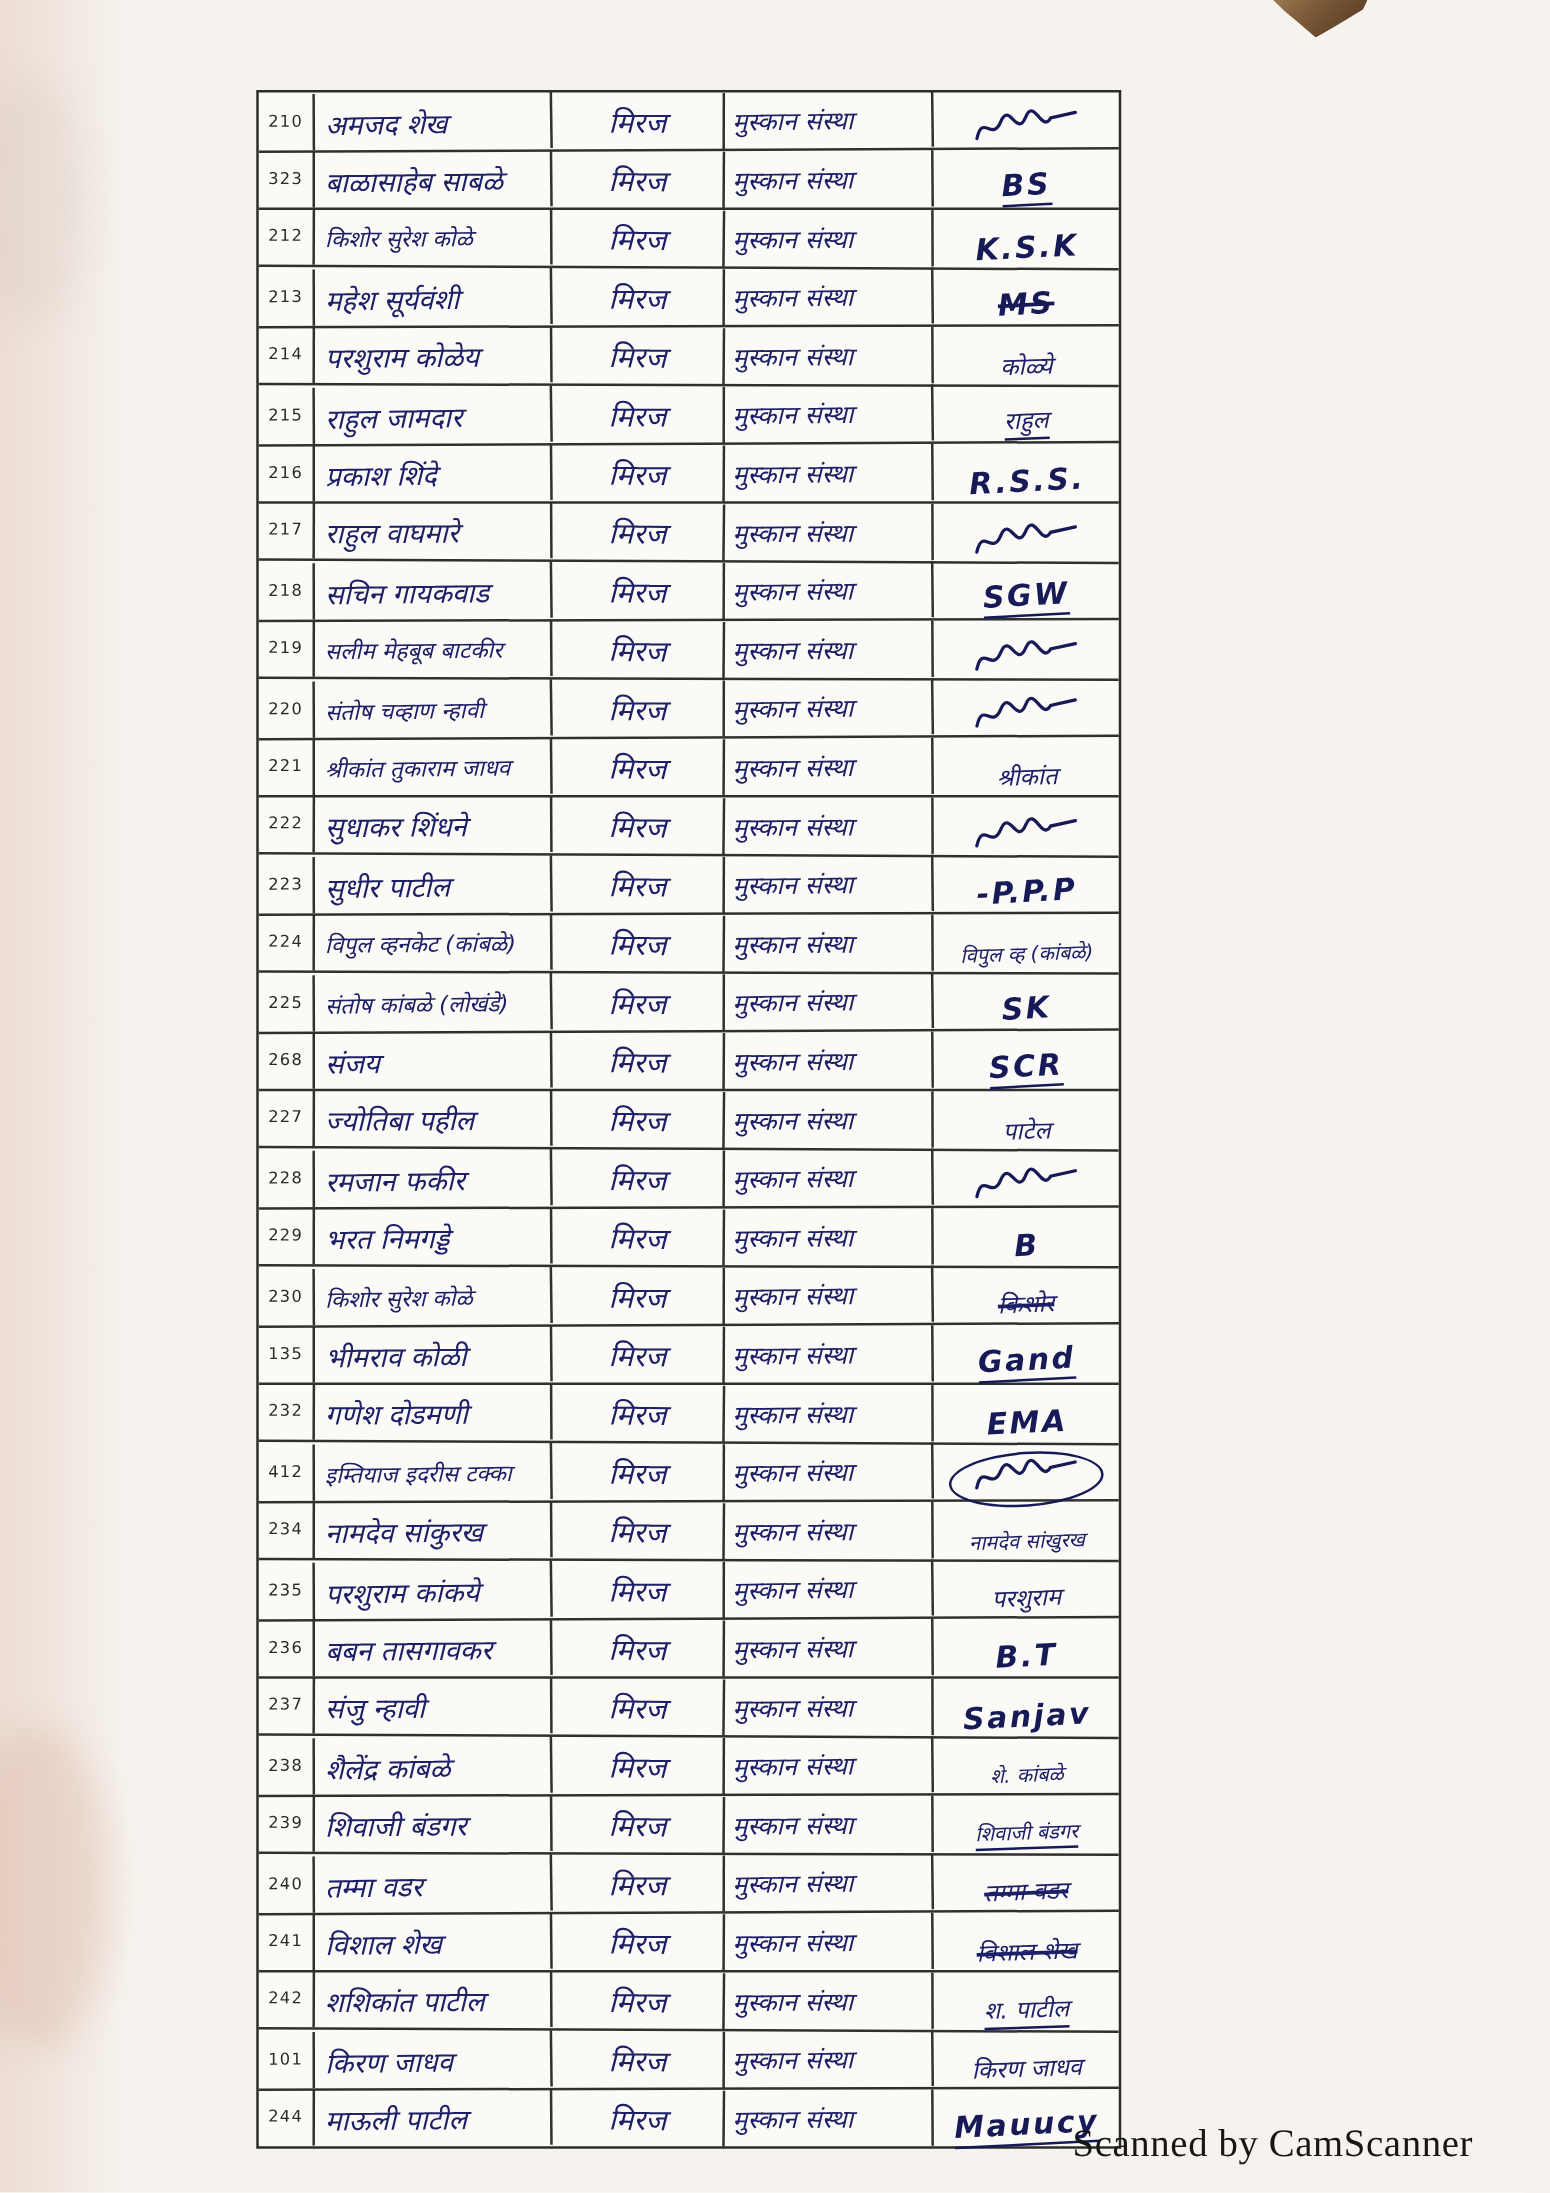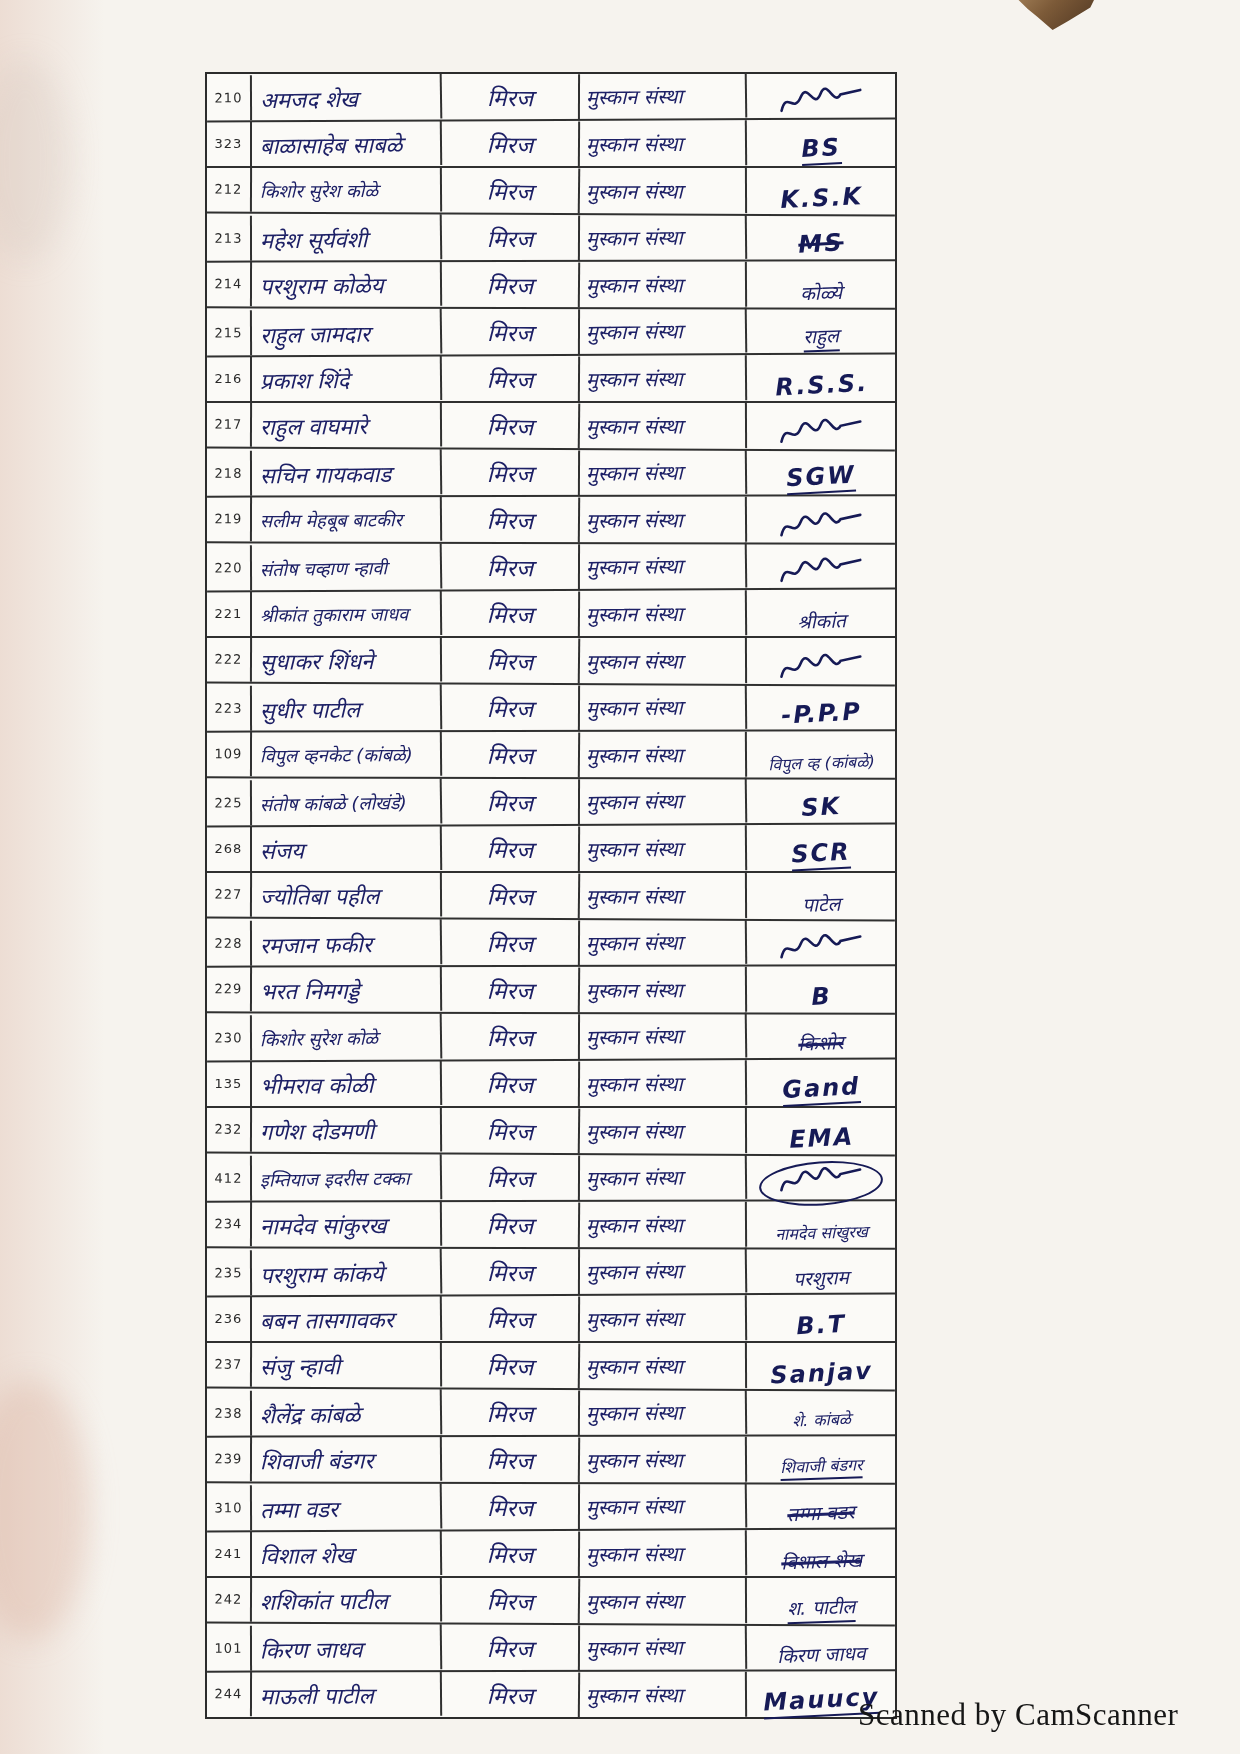--- a/index.html
+++ b/index.html
@@ -237,21 +237,21 @@
     <div class="cell c-no">223</div>
     <div class="cell c-name">सुधीर पाटील</div>
     <div class="cell c-place">मिरज</div>
     <div class="cell c-org">मुस्कान संस्था</div>
     <div class="cell c-sig">
           <span class="sig-latin">-P.P.P</span>
         </div>
   </div>
 
   <div class="row" style="--r: 0.12deg;">
-    <div class="cell c-no">109</div>
+    <div class="cell c-no">224</div>
     <div class="cell c-name" style="font-size: 18px;">विपुल व्हनकेट (कांबळे)</div>
     <div class="cell c-place">मिरज</div>
     <div class="cell c-org">मुस्कान संस्था</div>
     <div class="cell c-sig">
           <span class="sig-deva" style="font-size: 16px;">विपुल व्ह (कांबळे)</span>
         </div>
   </div>
 
   <div class="row" style="--r: -0.24deg;">
     <div class="cell c-no">225</div>
@@ -401,21 +401,21 @@
     <div class="cell c-no">239</div>
     <div class="cell c-name">शिवाजी बंडगर</div>
     <div class="cell c-place">मिरज</div>
     <div class="cell c-org">मुस्कान संस्था</div>
     <div class="cell c-sig">
           <span class="sig-deva u" style="font-size: 16px;">शिवाजी बंडगर</span>
         </div>
   </div>
 
   <div class="row" style="--r: -0.24deg;">
-    <div class="cell c-no">310</div>
+    <div class="cell c-no">240</div>
     <div class="cell c-name">तम्मा वडर</div>
     <div class="cell c-place">मिरज</div>
     <div class="cell c-org">मुस्कान संस्था</div>
     <div class="cell c-sig">
           <span class="sig-deva st">तम्मा वडर</span>
         </div>
   </div>
 
   <div class="row" style="--r: 0deg;">
     <div class="cell c-no">241</div>

